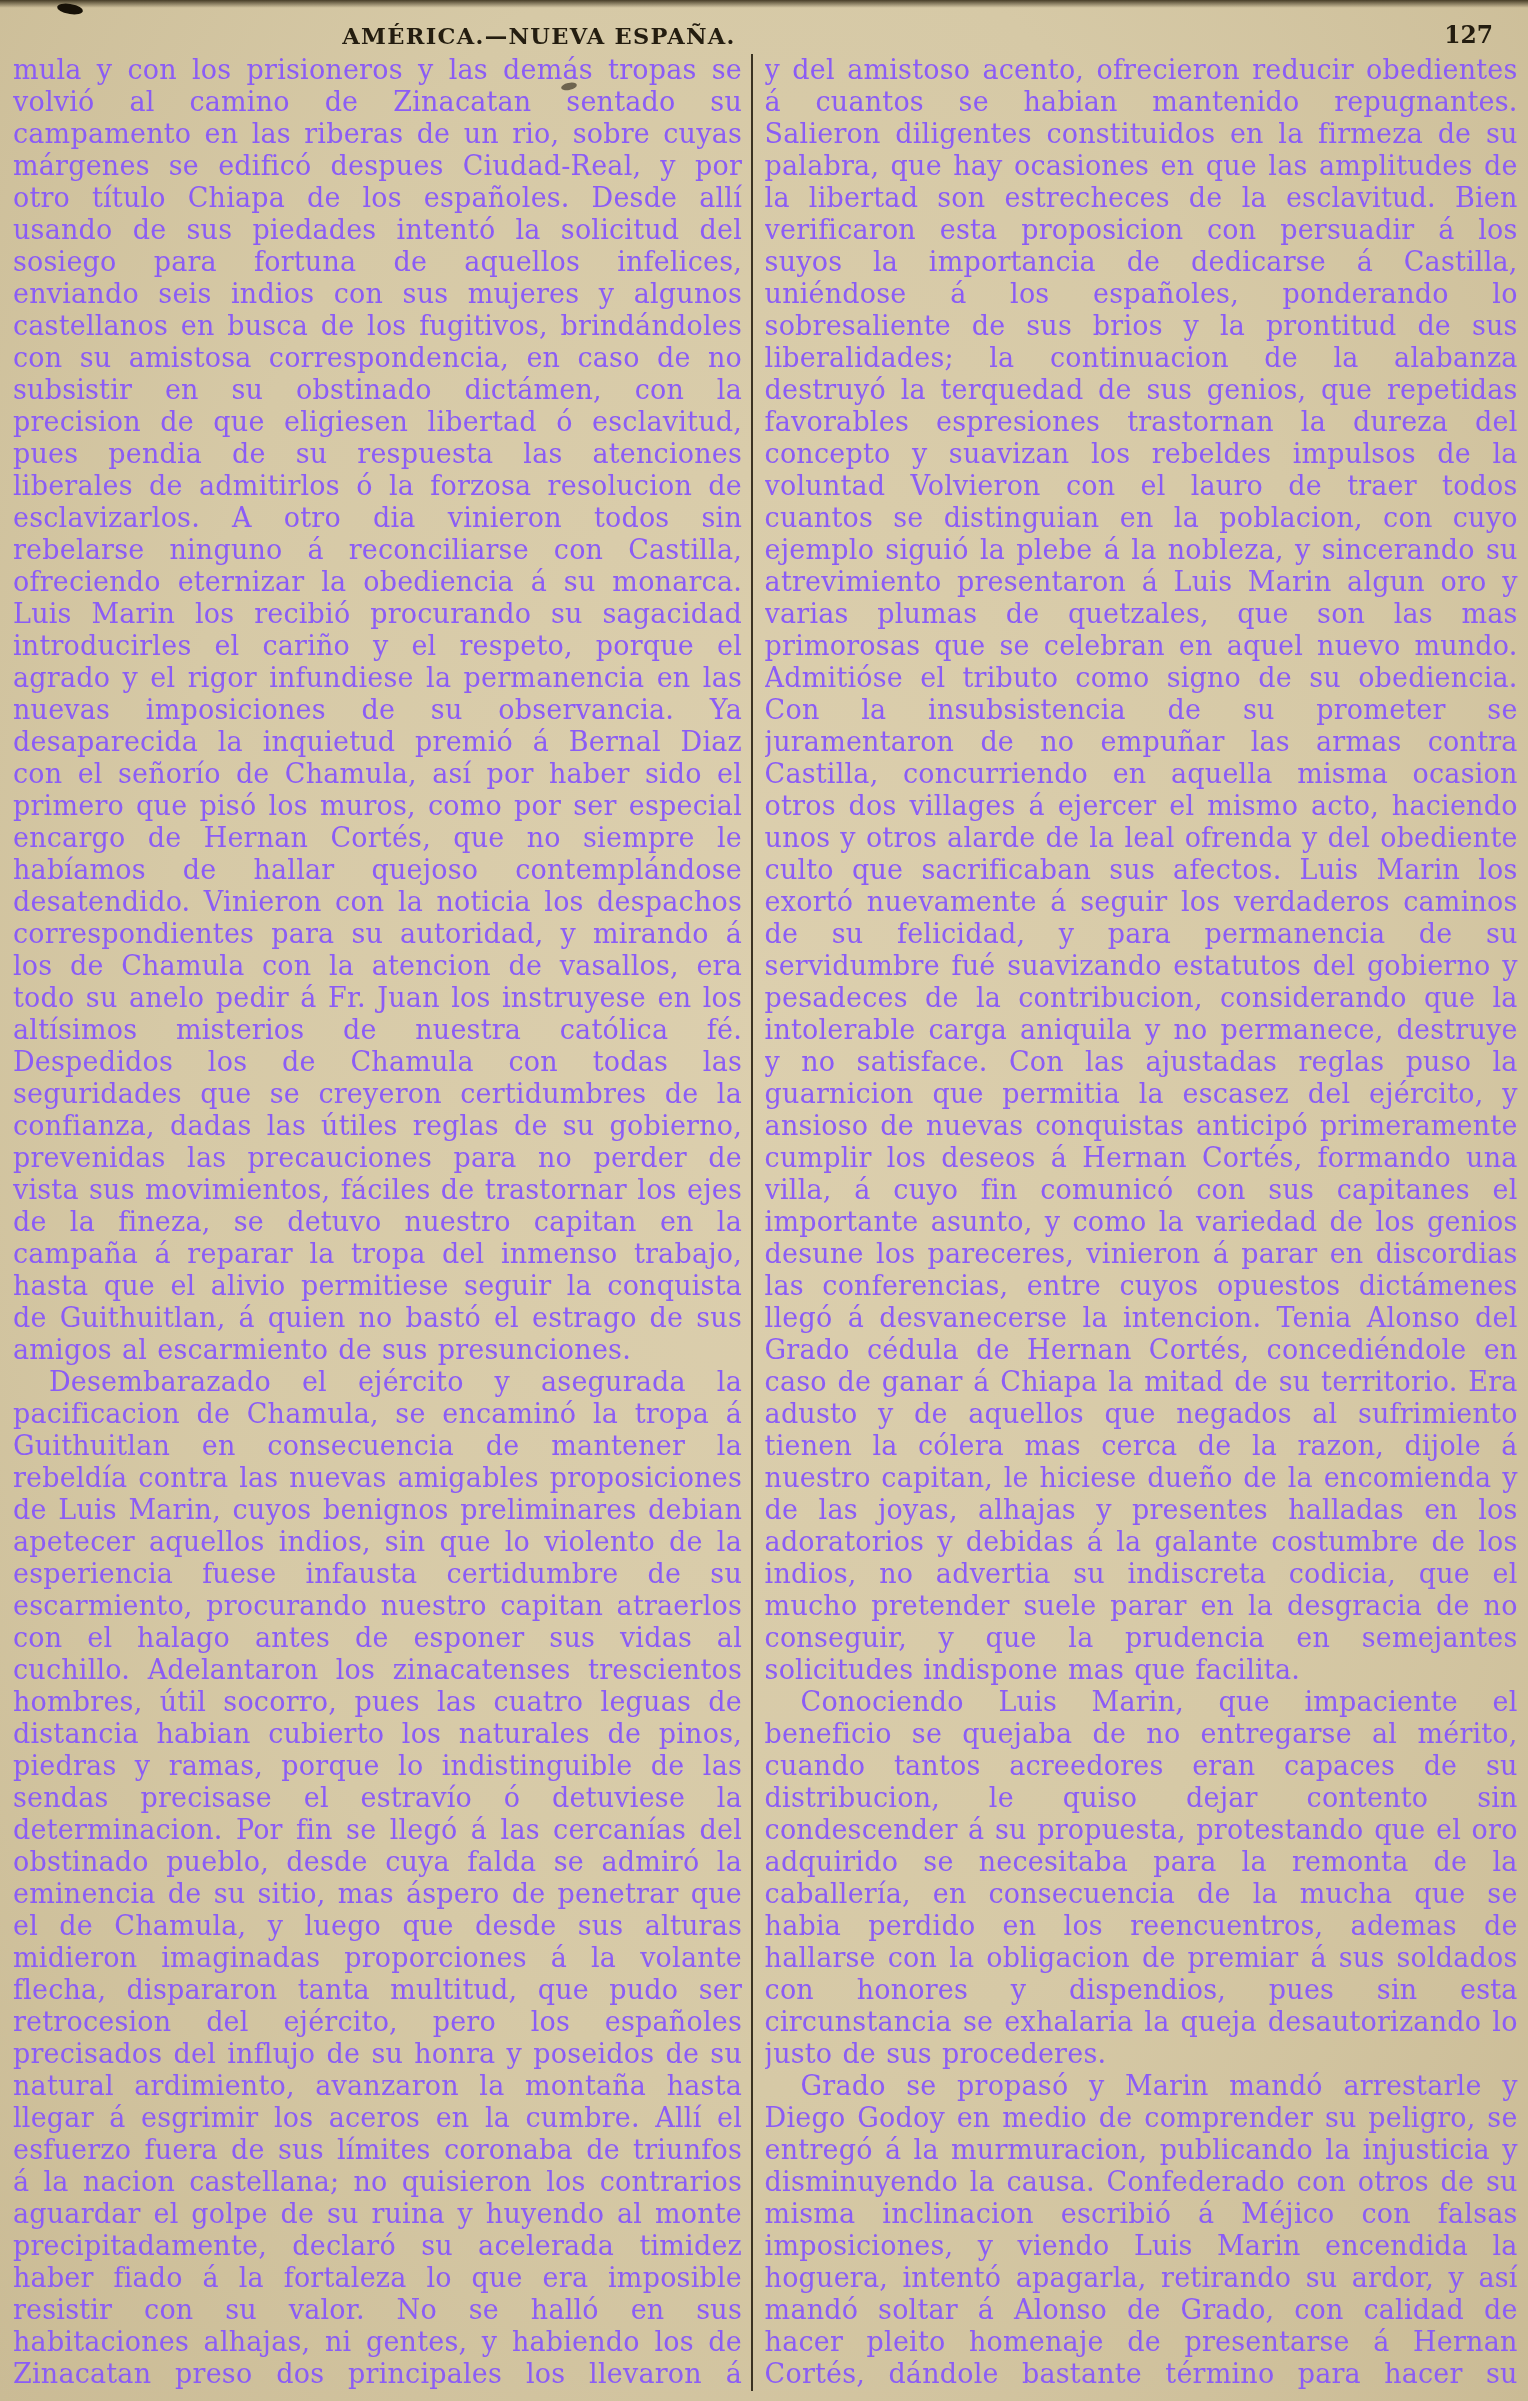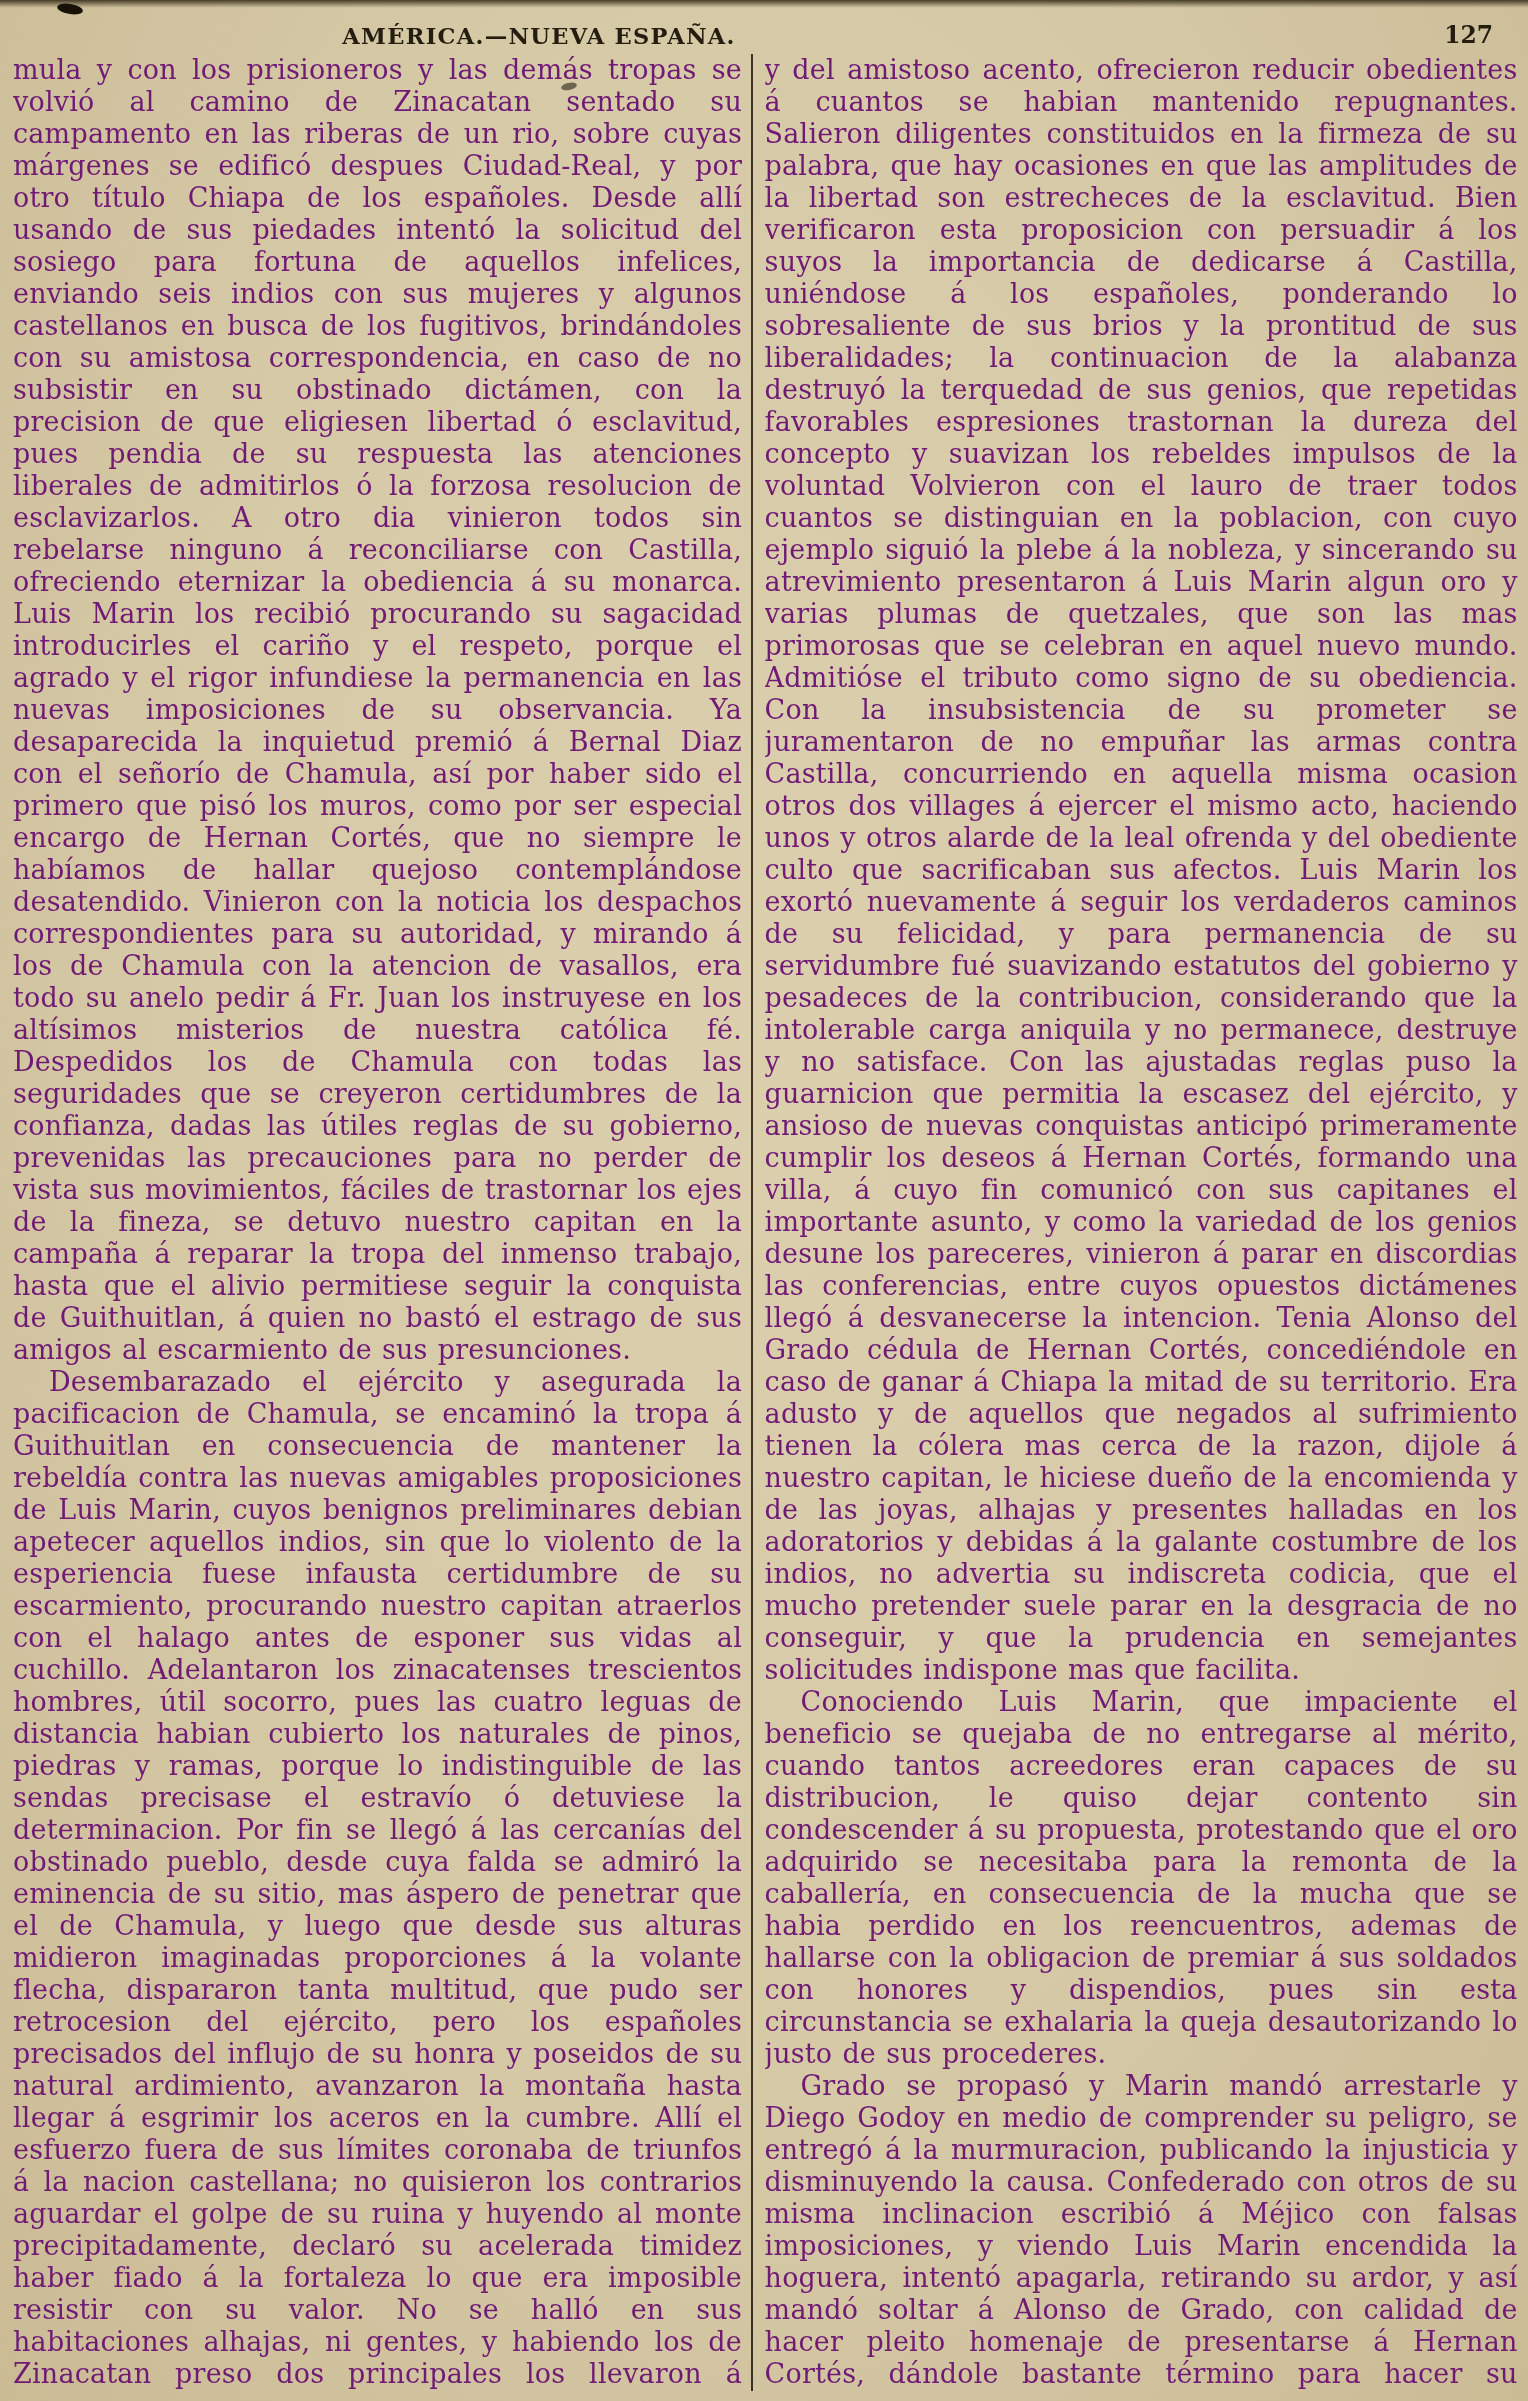--- a/index.html
+++ b/index.html
@@ -74,21 +74,21 @@
   }
   p.para {
     margin: 0;
     text-align: justify;
     font-size: 27px;
     line-height: 32px;
     letter-spacing: 0.2px;
     word-spacing: 1.3px;
     hyphens: auto;
     -webkit-hyphens: auto;
-    color: #701a75;
+    color: #8b5cf6;
   }
   p.para.indent {
     text-indent: 36px;
   }
 </style>
 </head>
 <body>
 
 <div class="speck speck-corner"></div>
 <div class="speck speck-smudge"></div>

